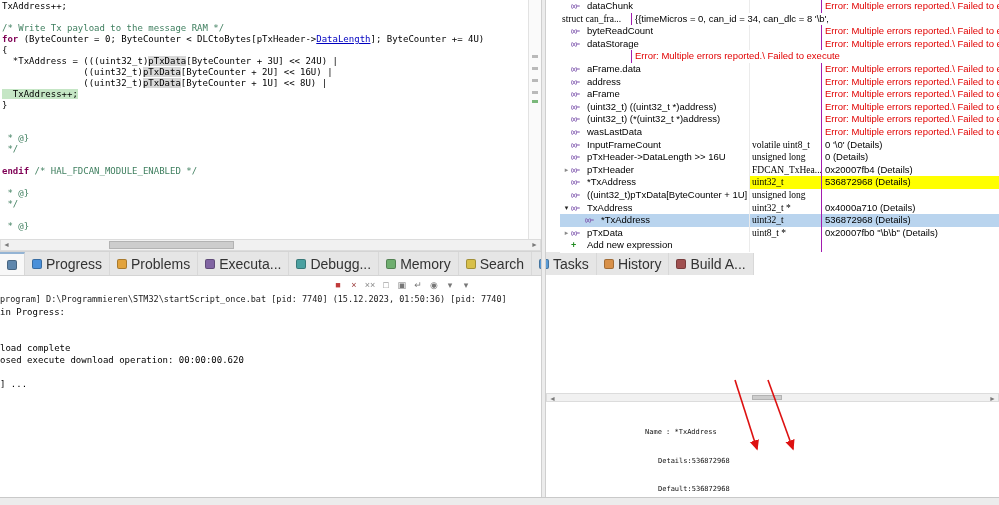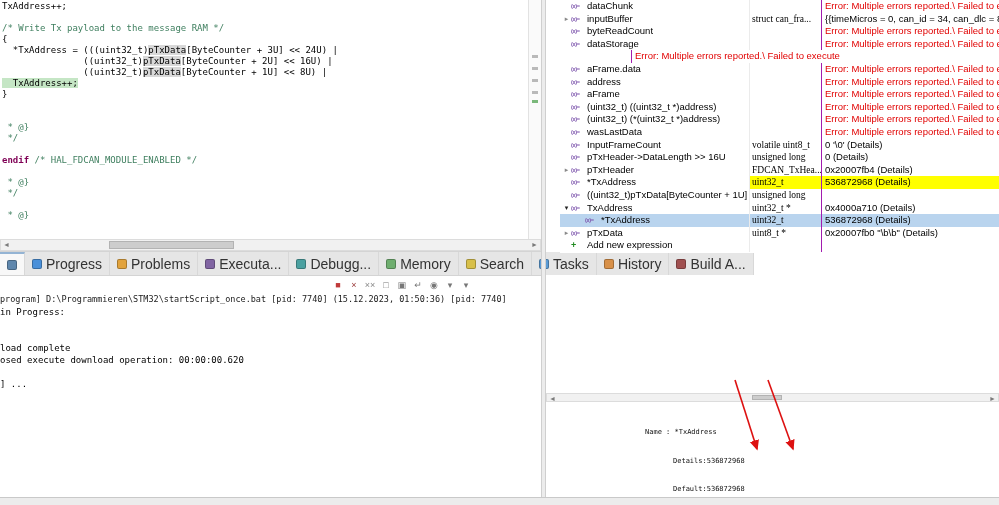--- a/index.html
+++ b/index.html
@@ -65,36 +65,37 @@
   .xexp.open{color:#222;}
   .xicon{flex:0 0 16px;font-size:5.5px;font-weight:bold;color:#7b52ab;letter-spacing:-.3px;}
   .xicon.xplus{color:#1f8a1f;font-size:9px;font-weight:bold;}
   .xnmtext{overflow:hidden;white-space:nowrap;}
 
   
   .detail-pane{position:absolute;left:546px;top:390px;width:453px;height:107px;background:#fff;}
   .detail-hscroll{left:0;top:3px;width:453px;height:9px;}
   .detail-text{position:absolute;left:99px;top:19px;font-family:"DejaVu Sans Mono",monospace;
                font-size:7px;line-height:9.5px;color:#111;white-space:pre;}
-  .dline.ind{margin-left:28px;text-align:right;}
+  .dline.ind{margin-left:13px;text-align:right;}
 
   
   .statusbar{position:absolute;left:0;top:497px;width:999px;height:8px;background:#ececec;
              border-top:1px solid #c9c9c9;box-sizing:border-box;}
   .arrows{position:absolute;left:0;top:0;pointer-events:none;}
 </style>
 </head>
 <body>
 
 <div class="screen">
 
   <div class="editor" id="editor">
       <div class="eline"><span><span class="tk-plain">TxAddress++;</span></span></div>
       <div class="eline"><span>&nbsp;</span></div>
       <div class="eline"><span><span class="tk-comment">/* Write Tx payload to the message RAM */</span></span></div>
+      <div class="eline"><span><span class="tk-keyword">for</span><span class="tk-plain"> (ByteCounter = 0; ByteCounter &lt; DLCtoBytes[pTxHeader-&gt;</span><span class="tk-member">DataLength</span><span class="tk-plain">]; ByteCounter += 4U)</span></span></div>
       <div class="eline"><span><span class="tk-plain">{</span></span></div>
       <div class="eline"><span><span class="tk-plain">  *TxAddress = (((uint32_t)</span><span class="tk-occ">pTxData</span><span class="tk-plain">[ByteCounter + 3U] &lt;&lt; 24U) |</span></span></div>
       <div class="eline"><span><span class="tk-plain">               ((uint32_t)</span><span class="tk-occ">pTxData</span><span class="tk-plain">[ByteCounter + 2U] &lt;&lt; 16U) |</span></span></div>
       <div class="eline"><span><span class="tk-plain">               ((uint32_t)</span><span class="tk-occ">pTxData</span><span class="tk-plain">[ByteCounter + 1U] &lt;&lt; 8U) |</span></span></div>
       <div class="eline"><span class="ehl"><span class="tk-plain">  TxAddress++;</span></span></div>
       <div class="eline"><span><span class="tk-plain">}</span></span></div>
       <div class="eline"><span>&nbsp;</span></div>
       <div class="eline"><span>&nbsp;</span></div>
       <div class="eline"><span><span class="tk-comment"> * @}</span></span></div>
       <div class="eline"><span><span class="tk-comment"> */</span></span></div>
@@ -195,25 +196,20 @@
       <div class="xrow">
         <div class="xcell xname">
           <span class="xexp">&nbsp;</span>
           <span class="xicon">(x)=</span>
           <span class="xnmtext">dataChunk</span>
         </div>
         <div class="xcell xtype"></div>
         <div class="xcell xval xerr">Error: Multiple errors reported.\ Failed to execute</div>
       </div>
       <div class="xrow">
-        <div class="xcell xname">
-          <span class="xexp">▸</span>
-          <span class="xicon">(x)=</span>
-          <span class="xnmtext">inputBuffer</span>
-        </div>
         <div class="xcell xtype">struct can_fra...</div>
         <div class="xcell xval">{{timeMicros = 0, can_id = 34, can_dlc = 8 '\b',</div>
       </div>
       <div class="xrow">
         <div class="xcell xname">
           <span class="xexp">&nbsp;</span>
           <span class="xicon">(x)=</span>
           <span class="xnmtext">byteReadCount</span>
         </div>
         <div class="xcell xtype"></div>

